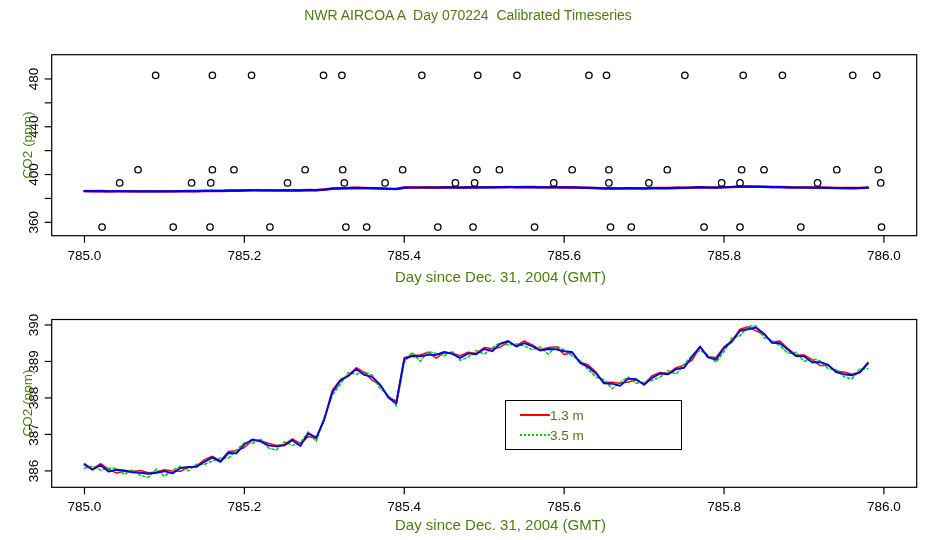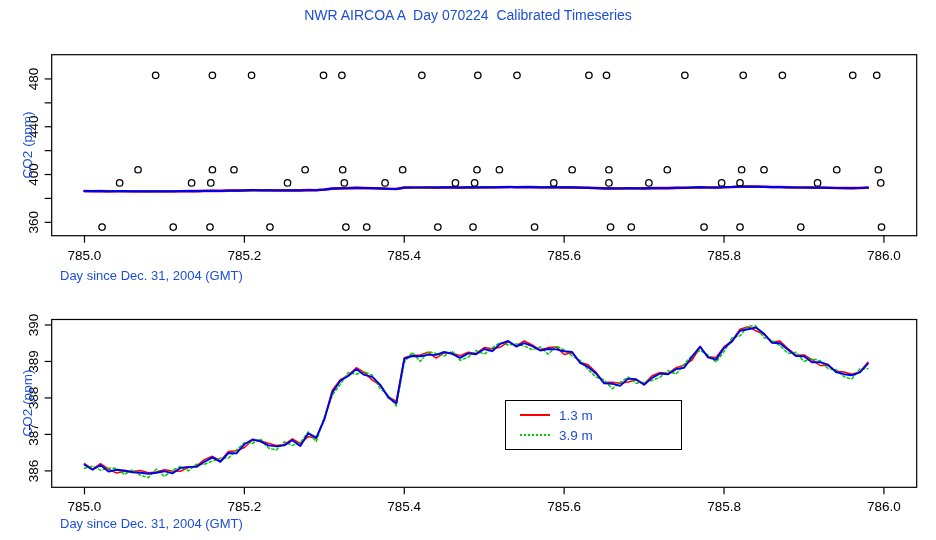--- a/index.html
+++ b/index.html
@@ -1,33 +1,33 @@
 <!DOCTYPE html>
 <html><head>
 <meta charset="utf-8">
 <style>
   html,body{margin:0;padding:0;background:#ffffff;}
   #fig{position:relative;width:936px;height:540px;background:#ffffff;overflow:hidden;
-       font-family:"Liberation Sans","DejaVu Sans",sans-serif;color:#1d4ed8;}
+       font-family:"Liberation Sans","DejaVu Sans",sans-serif;color:#4d7c0f;}
   #plot-svg{position:absolute;left:0;top:0;}
   .title{position:absolute;top:7px;left:0;width:936px;text-align:center;
          font-size:14px;white-space:pre;}
-  .xlab{position:absolute;left:60px;width:865px;font-size:13px;}
+  .xlab{position:absolute;left:68px;width:865px;text-align:center;font-size:15px;}
   .xlab.top{top:268px;}
   .xlab.bot{top:516px;}
   .ylab{position:absolute;white-space:nowrap;font-size:13.5px;
         transform:translate(-50%,-50%) rotate(-90deg);}
   .ylab.top{left:27px;top:145px;}
   .ylab.bot{left:27px;top:403px;}
   .legend{position:absolute;left:505px;top:400px;width:177px;height:50px;
           border:1px solid #000;background:#fff;box-sizing:border-box;
           display:grid;grid-auto-flow:column;grid-template-rows:repeat(2,1fr);
           grid-template-columns:auto auto;align-items:center;
           padding:4px 10px 4px 14px;column-gap:14px;font-size:13.5px;}
-  .legend-entry{display:flex;align-items:center;gap:9px;}
+  .legend-entry{display:flex;align-items:center;}
   .swatch{width:30px;height:0;border-top:2px solid #000;}
 </style>
 </head>
 <body>
 <div id="fig">
 
   <div class="title">NWR AIRCOA A  Day 070224  Calibrated Timeseries</div>
 
   <svg id="plot-svg" width="936" height="540">
       <rect x="51.7" y="54.7" width="865" height="181" fill="none" stroke="#000000" stroke-width="1.2"></rect>
@@ -150,16 +150,16 @@
   <div class="xlab top">Day since Dec. 31, 2004 (GMT)</div>
   <div class="xlab bot">Day since Dec. 31, 2004 (GMT)</div>
 
   <div class="legend">
     <div class="legend-entry">
       <span class="swatch" style="border-top-color: rgb(255, 0, 0); border-top-style: solid;"></span>
       <span>1.3 m</span>
     </div>
     <div class="legend-entry">
       <span class="swatch" style="border-top-color: rgb(0, 204, 0); border-top-style: dotted;"></span>
-      <span>3.9 m</span>
+      <span>3.5 m</span>
     </div>
   </div>
 </div>
 
 </body></html>

